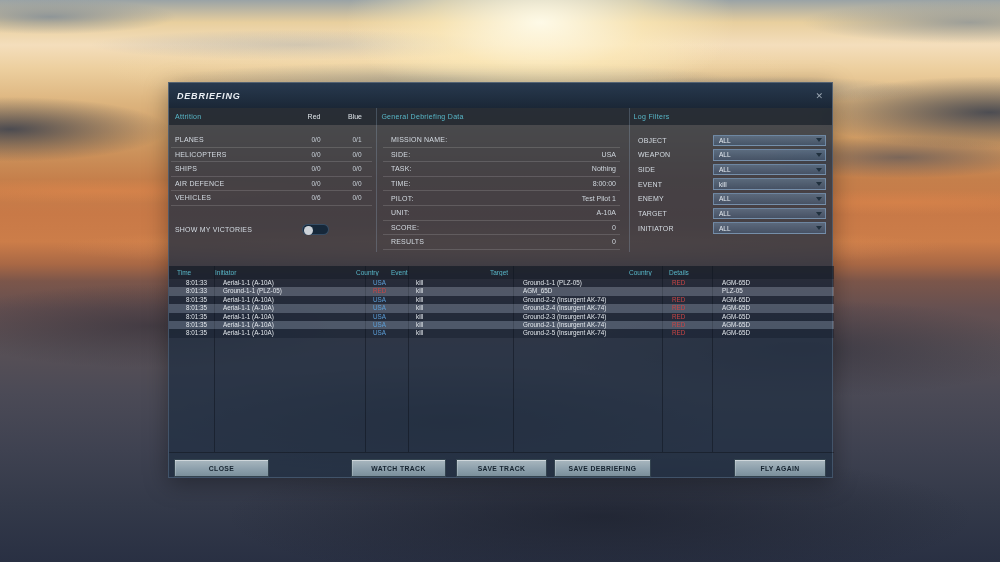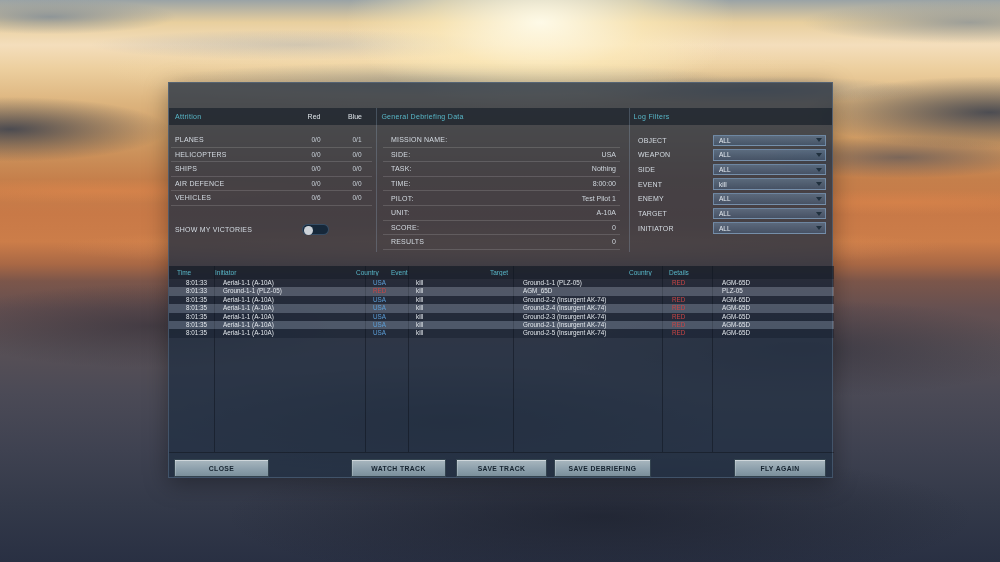--- a/index.html
+++ b/index.html
@@ -138,20 +138,24 @@
   .btn-savetrack { left:287px; width:91px; }
   .btn-savedebrief { left:385px; width:97px; }
   .btn-flyagain { left:565px; width:92px; }
 </style>
 </head>
 <body>
 
 <div class="stage">
   <div class="dialog">
 
+    <div class="titlebar">
+      <span class="title">DEBRIEFING</span>
+      <span class="close">✕</span>
+    </div>
 
     <div class="strip">
       <div class="col col1">
         <span class="sec">Attrition</span>
         <span class="colhead pos-red">Red</span>
         <span class="colhead pos-blue">Blue</span>
       </div>
       <div class="col col2">
         <span class="sec">General Debriefing Data</span>
       </div>

